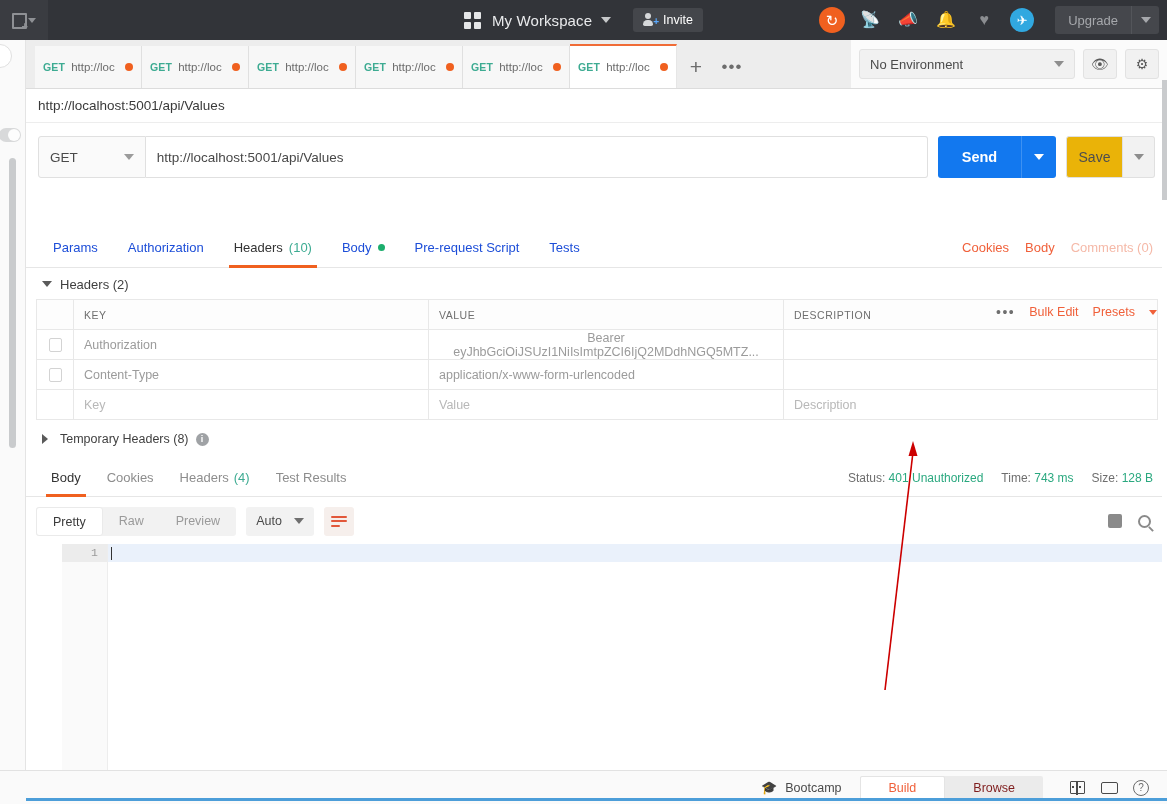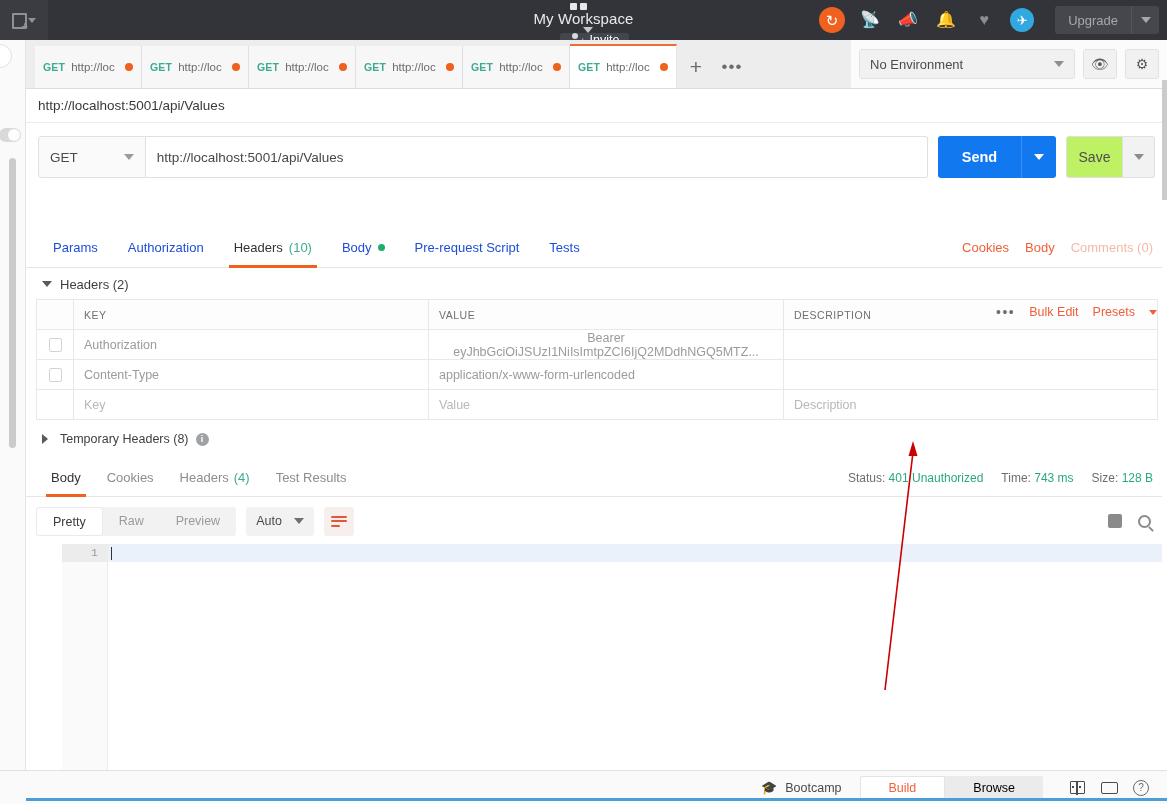--- a/index.html
+++ b/index.html
@@ -36,21 +36,20 @@
   }
   .tb-caret {
     width: 0; height: 0; border-left: 4px solid transparent;
     border-right: 4px solid transparent; border-top: 5px solid #8e9094;
   }
 
   .tb-center {
     position: absolute; left: 0; right: 0; top: 0; height: 40px;
     display: flex; align-items: center; justify-content: center; gap: 0px;
     pointer-events: none;
-    flex-direction: column;
   }
   .tb-center > * { pointer-events: auto; }
   .ws-grid {
     display: grid; grid-template-columns: 7px 7px; grid-template-rows: 7px 7px;
     gap: 3px; margin-right: 11px;
   }
   .ws-grid i { background: #e6e7e8; border-radius: 1px; display: block; }
   .ws-title {
     color: #e9eaec; font-size: 15px; letter-spacing: .1px;
   }
@@ -219,21 +218,21 @@
     border-radius: 3px 0 0 3px; display: flex; align-items: center; justify-content: center;
     font-size: 14.5px; font-weight: bold;
   }
   .send-caret {
     width: 35px; height: 42px; background: #1278ef; border-left: 1px solid #3d91f2;
     border-radius: 0 3px 3px 0; display:flex; align-items:center; justify-content:center;
   }
   .send-caret i { width:0;height:0;border-left:5px solid transparent;border-right:5px solid transparent;border-top:6px solid #fff; }
   .savewrap { margin-left: 10px; display: flex; }
   .save-btn {
-    width: 57px; height: 42px; background: #bef264; border: 1px solid #e0e0e0;
+    width: 57px; height: 42px; background: #eab308; border: 1px solid #e0e0e0;
     border-radius: 3px 0 0 3px; display:flex; align-items:center; justify-content:center;
     font-size: 14px; color: #4e4e4e;
   }
   .save-caret {
     width: 32px; height: 42px; background: #f2f2f2; border: 1px solid #e0e0e0; border-left: none;
     border-radius: 0 3px 3px 0; display:flex;align-items:center;justify-content:center;
   }
   .save-caret i { width:0;height:0;border-left:5px solid transparent;border-right:5px solid transparent;border-top:6px solid #8d8d8d; }
 
   
@@ -370,21 +369,21 @@
     position: absolute; left: 0; top: 770px; width: 1167px; height: 34px;
     background: #fafafa; border-top: 1px solid #e2e2e2;
     display: flex; align-items: center;
   }
   .bb-right { margin-left: auto; display: flex; align-items: center; gap: 0; padding-right: 10px; }
   .bootcamp {
     display: flex; align-items: center; gap: 8px; font-size: 12.5px; color: #4a4a4a; margin-right: 18px;
   }
   .cap-ic { font-size: 13px; color: #6f6f6f; }
   .bb-seg { display: flex; align-items: center; height: 24px; background: #ebebeb; border-radius: 2px; margin-right: 18px; }
-  .bb-seg .s { padding: 0 28px; line-height: 24px; font-size: 12.5px; color: #000000; border-radius: 8px; }
+  .bb-seg .s { padding: 0 28px; line-height: 24px; font-size: 12.5px; color: #7f1d1d; border-radius: 8px; }
   .bb-seg .s.active { background: #ffffff; color: #f0603a; border-radius: 2px; border: 1px solid #e4e4e4; height: 24px; box-sizing: border-box; line-height: 22px;}
   .bb-ic { width: 32px; display: flex; align-items: center; justify-content: center; color: #5a5a5a; font-size: 14px; }
   .pane-ic { width: 15px; height: 13px; border: 1.5px solid #4a4a4a; border-radius: 1px; position: relative; display:block; }
   .pane-ic::before { content:""; position:absolute; left: 5.5px; top:-1.5px; bottom:-1.5px; width:1.5px; background:#4a4a4a; }
   .pane-ic::after { content:""; position:absolute; left: 1.5px; top: 4px; width: 2px; height: 2px; background:#4a4a4a; box-shadow: 7px 0 0 #4a4a4a; }
   .kbd-ic { width: 17px; height: 12px; border: 1.5px solid #4a4a4a; border-radius: 2px; }
   .help-ic { width: 16px; height: 16px; border: 1.5px solid #6a6a6a; border-radius: 50%; display:flex; align-items:center; justify-content:center; font-size:10px; color:#6a6a6a; }
 
   
   .vscroll {

